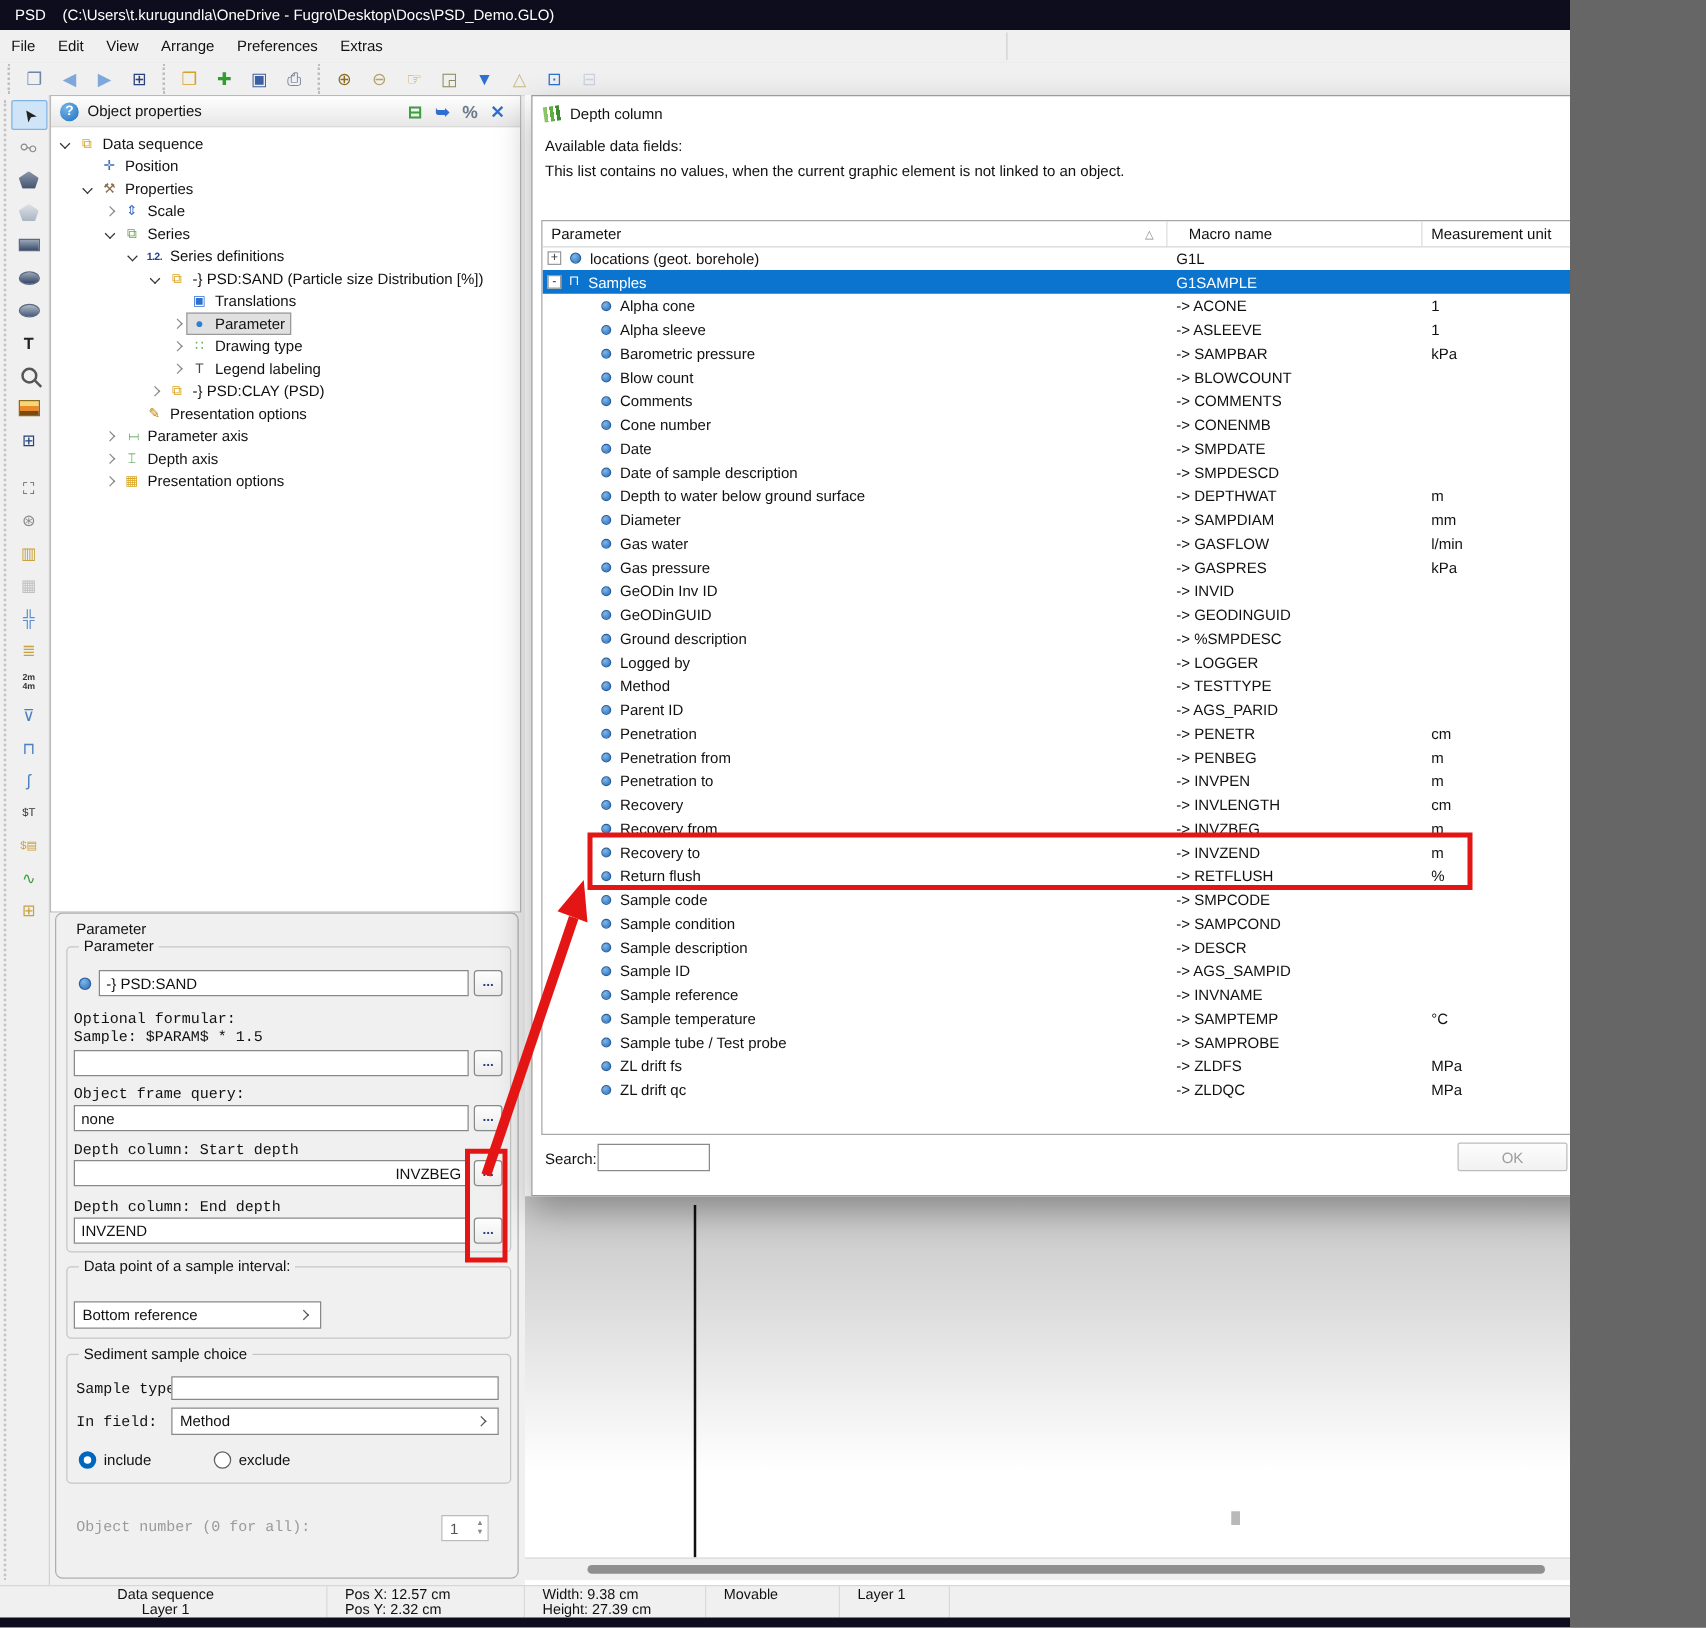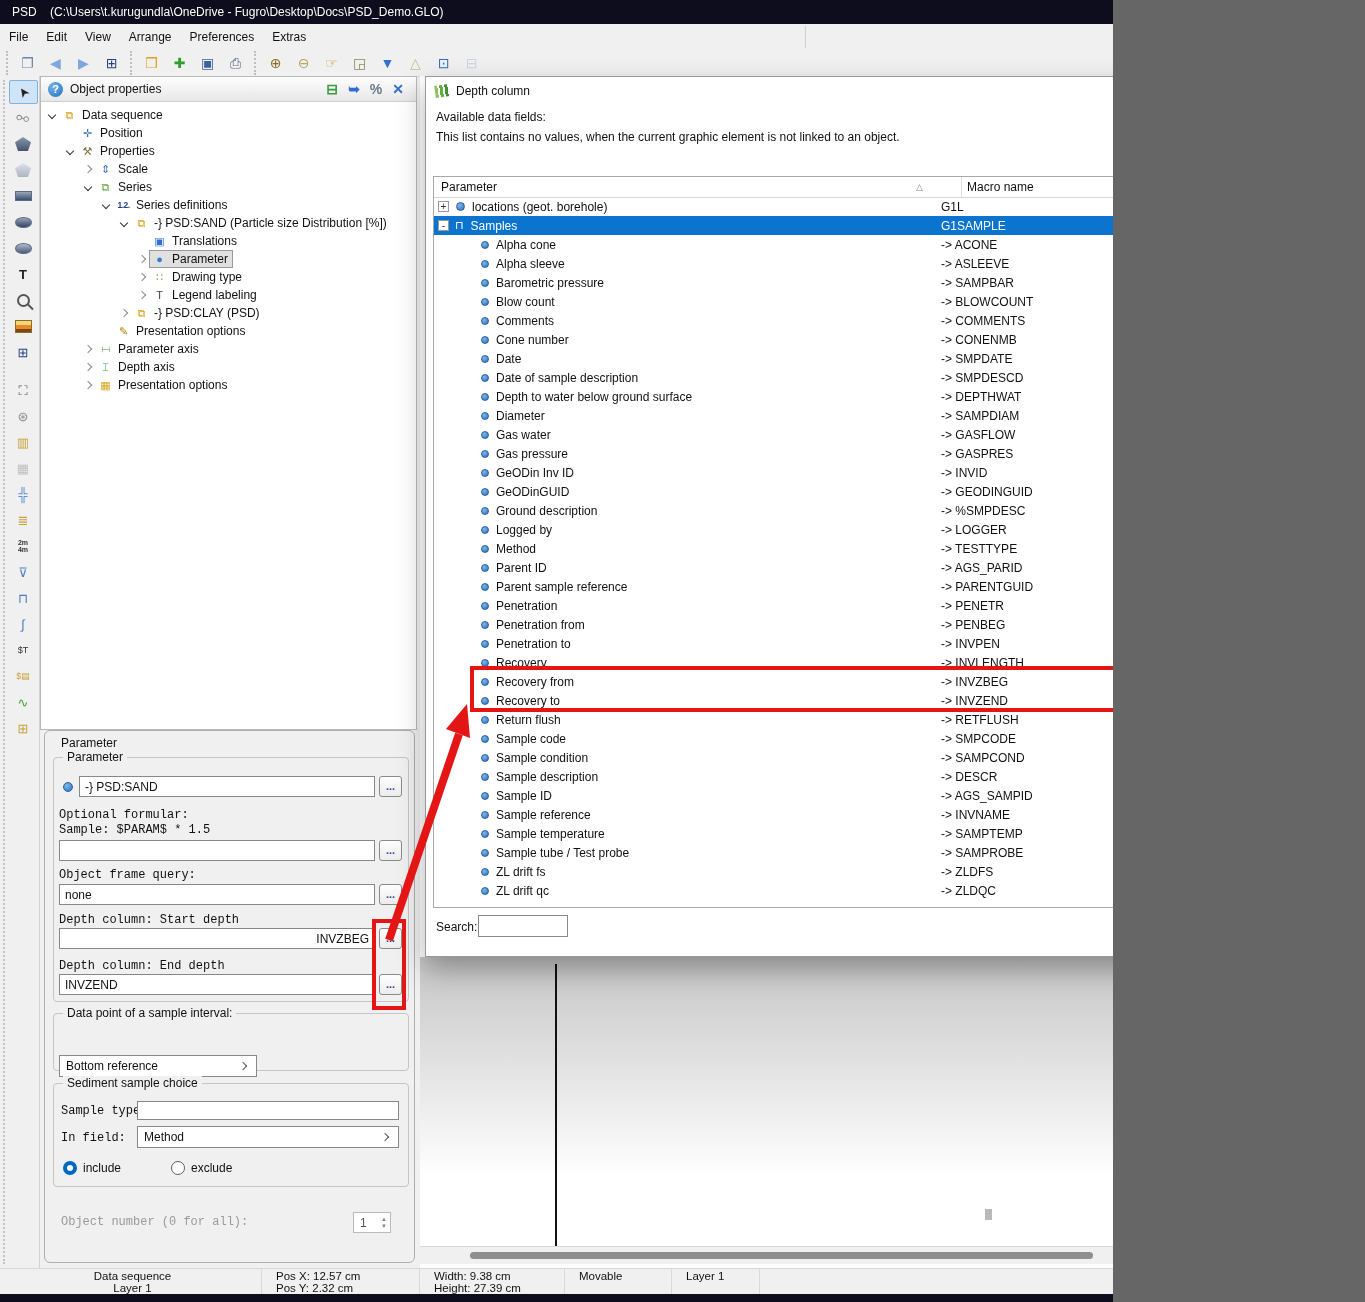--- a/index.html
+++ b/index.html
@@ -1,16 +1,16 @@
 <!DOCTYPE html>
 <html><head>
 <meta charset="utf-8">
 <style>
   html,body{margin:0;padding:0;background:#666;}
-  .screen{position:relative;width:1113px;height:1302px;background:#f0f0f0;
+  .screen{position:relative;width:1256px;height:1302px;background:#f0f0f0;
     font-family:"Liberation Sans",sans-serif;font-size:12px;color:#111;overflow:hidden;}
 
   
   .titlebar{position:absolute;left:0;top:0;width:100%;height:24px;background:#0d0d1d;
     color:#fff;display:flex;align-items:center;padding-left:12px;box-sizing:border-box;}
   .titlebar span{font-size:12px;white-space:pre;}
 
   
   .menubar{position:absolute;left:0;top:24px;width:100%;height:26px;background:#f0f0f0;
     border-bottom:1px solid #e2e2e2;display:flex;align-items:center;}
@@ -106,21 +106,21 @@
     background:linear-gradient(90deg,#8cc463 0 3px,transparent 3px 5px,#5fae3f 5px 8px,transparent 8px 10px,#3f8d2f 10px 13px,transparent 13px);}
   .dlg-x{margin-left:auto;width:30px;text-align:center;font-size:15px;color:#333;}
   .dlg-sub{position:absolute;left:10px;top:33px;}
   .dlg-note{position:absolute;left:10px;top:53px;}
   .dlg-table{position:absolute;left:7px;top:99px;width:918px;height:732px;border:1px solid #a9a9a9;
     box-sizing:border-box;background:#fff;}
   .th{height:20px;display:flex;align-items:center;border-bottom:1px solid #d6d6d6;}
   .th .hc{box-sizing:border-box;height:100%;display:flex;align-items:center;}
   .hc1{width:499px;padding-left:7px;position:relative;}
   .hc1 .sort{position:absolute;right:10px;font-size:9px;color:#888;}
-  .hc2{width:204px;border-left:1px solid #dedede;padding-left:5px;margin-left:28px;}
+  .hc2{width:204px;border-left:1px solid #dedede;padding-left:17px;}
   .hc3{flex:1;border-left:1px solid #dedede;padding-left:7px;}
   .rows{position:absolute;left:0;top:20px;width:903px;bottom:0;overflow:hidden;}
   .t-row{height:19px;display:flex;align-items:center;}
   .t-row.sel{background:#0a74cf;color:#fff;}
   .rc1{width:499px;display:flex;align-items:center;box-sizing:border-box;overflow:hidden;white-space:nowrap;}
   .rc2{width:204px;padding-left:8px;box-sizing:border-box;white-space:nowrap;}
   .rc3{flex:1;padding-left:8px;white-space:nowrap;}
   .expbox{width:11px;height:11px;flex:none;border:1px solid #9a9a9a;background:#fff;color:#333;
     font-size:10px;line-height:9px;display:flex;align-items:center;justify-content:center;
     margin-left:4px;box-sizing:border-box;}
@@ -514,21 +514,21 @@
     <input class="fld" style="left: 14px; top: 197px; width: 316px; text-align: right;" value="INVZBEG">
     <div class="dots-btn" style="left:334px;top:197px;">...</div>
 
     <div class="pp-label" style="left:14px;top:228px;">Depth column: End depth</div>
     <input class="fld" style="left: 14px; top: 243px; width: 316px;" value="INVZEND">
     <div class="dots-btn" style="left:334px;top:243px;">...</div>
 
     <div class="groupbox" style="left:8px;top:282px;width:356px;height:58px;">
       <span class="gb-label">Data point of a sample interval:</span>
     </div>
-    <div class="combo" style="left:14px;top:324px;width:198px;gap:40px;">
+    <div class="combo" style="left:14px;top:310px;width:198px;gap:40px;">
       <span>Bottom reference</span>
       <span class="chev col">
           <i></i>
         </span>
     </div>
 
     <div class="groupbox" style="left:8px;top:352px;width:356px;height:104px;">
       <span class="gb-label">Sediment sample choice</span>
     </div>
     <div class="pp-label" style="left:16px;top:373px;">Sample types:</div>
@@ -740,28 +740,20 @@
             <div class="rc1">
               <span class="dot"></span>
               <span class="rlbl">Parent ID</span>
             </div>
             <div class="rc2">-&gt; AGS_PARID</div>
             <div class="rc3"></div>
           </div>
           <div class="t-row">
             <div class="rc1">
               <span class="dot"></span>
-              <span class="rlbl">Parent sample reference</span>
-            </div>
-            <div class="rc2">-&gt; PARENTGUID</div>
-            <div class="rc3"></div>
-          </div>
-          <div class="t-row">
-            <div class="rc1">
-              <span class="dot"></span>
               <span class="rlbl">Penetration</span>
             </div>
             <div class="rc2">-&gt; PENETR</div>
             <div class="rc3">cm</div>
           </div>
           <div class="t-row">
             <div class="rc1">
               <span class="dot"></span>
               <span class="rlbl">Penetration from</span>
             </div>

